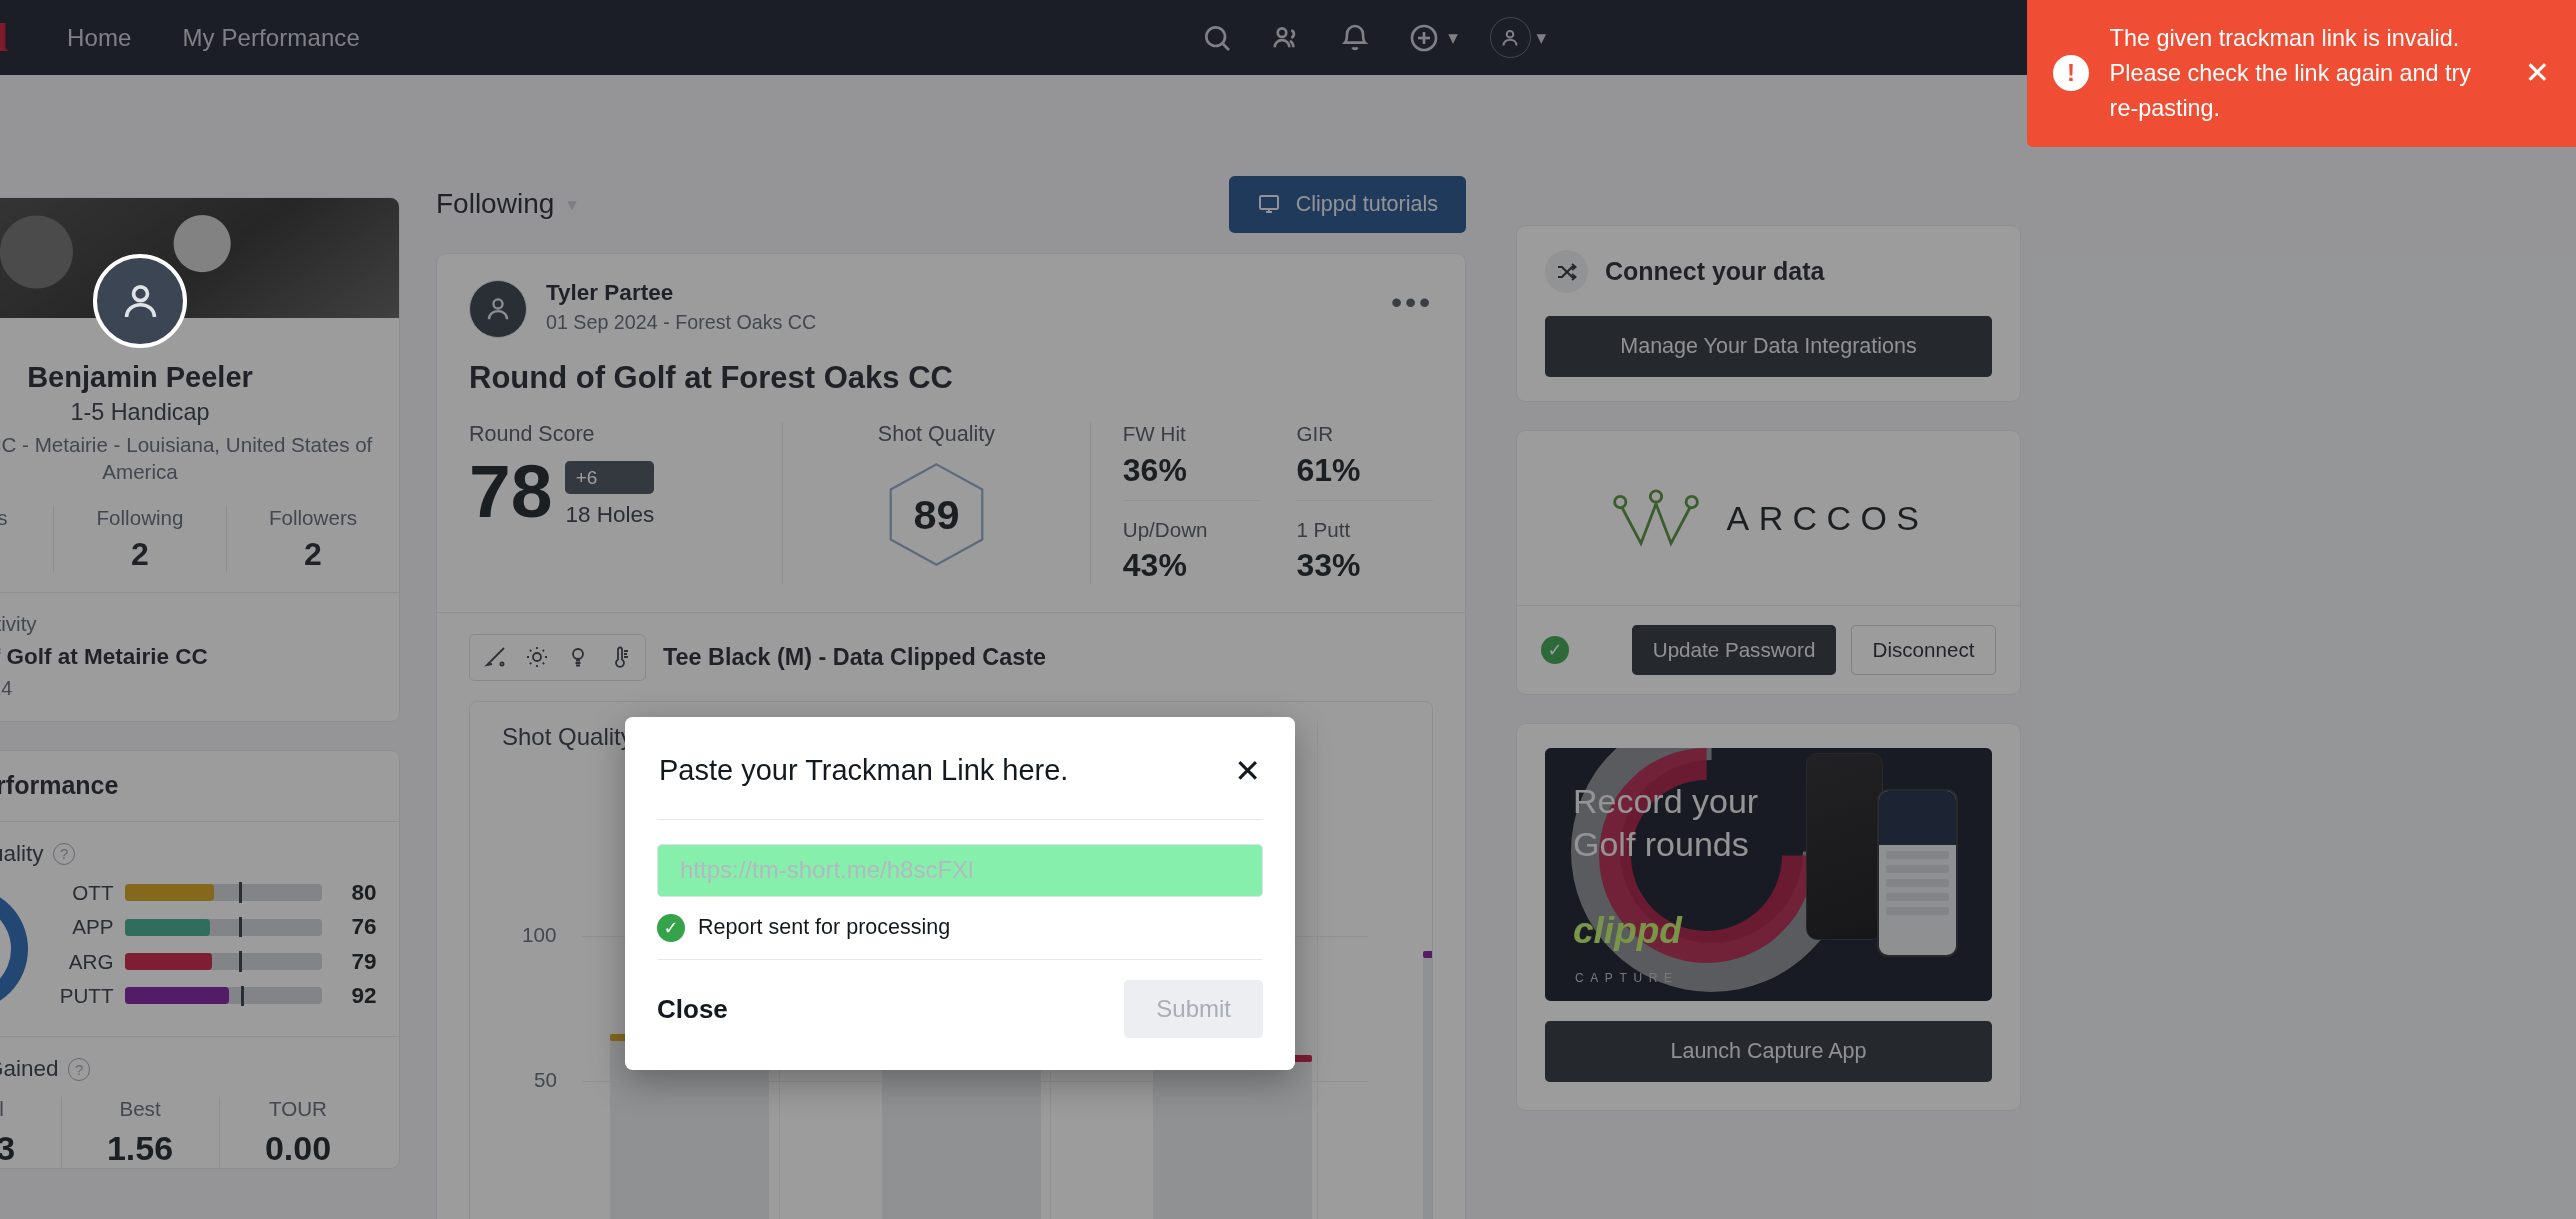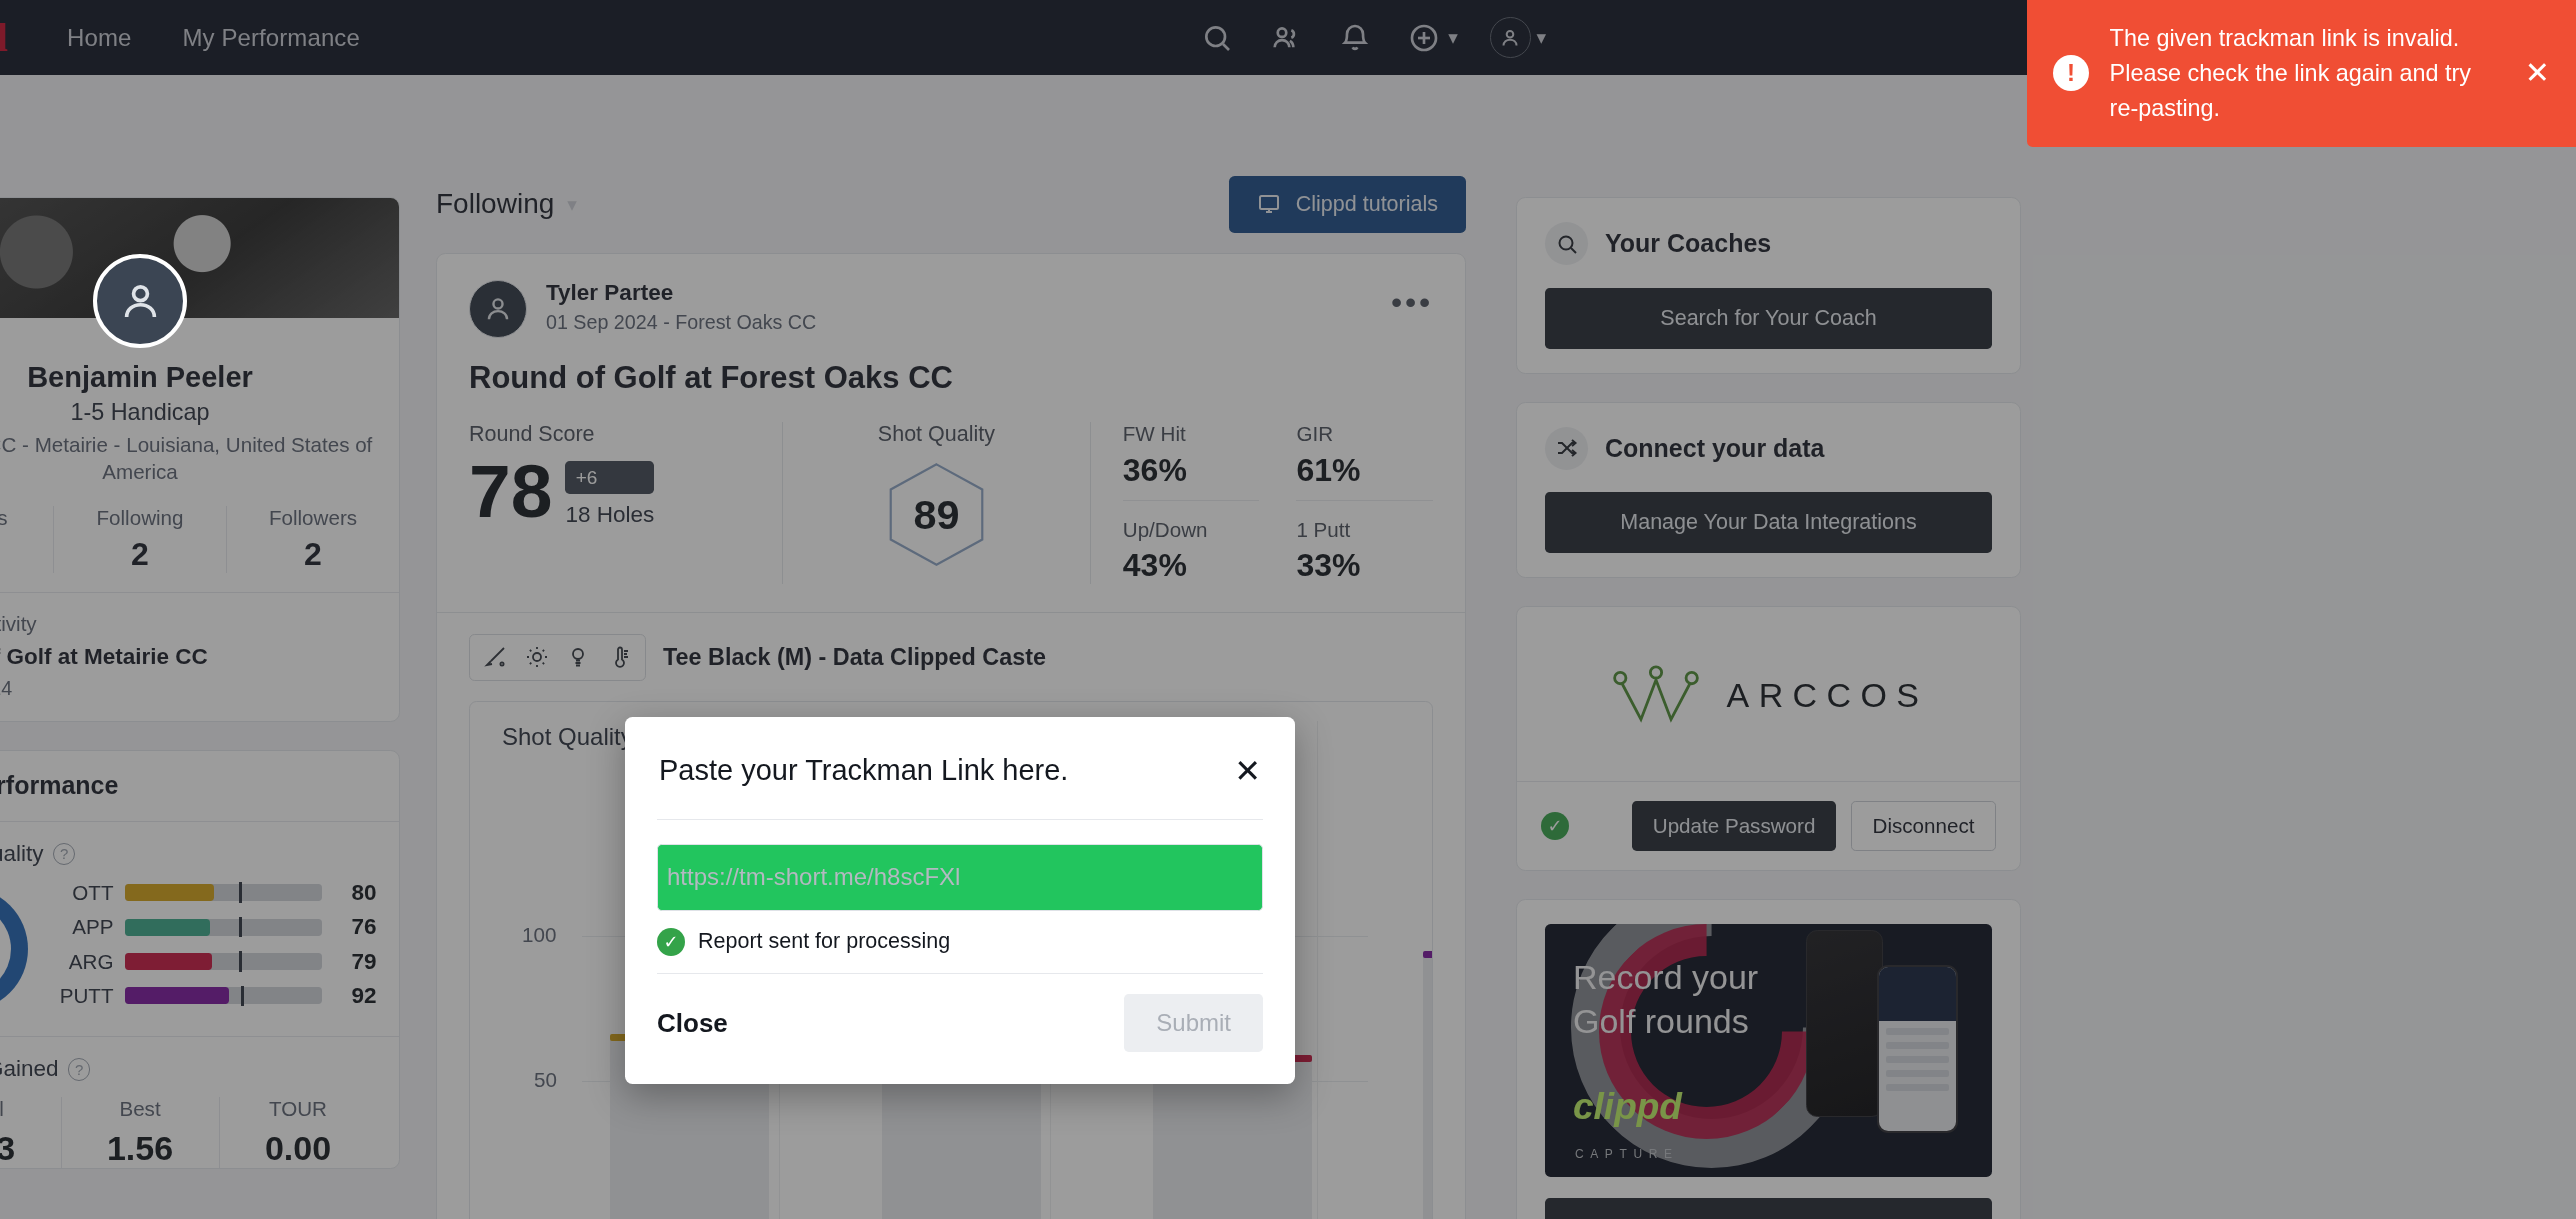--- a/index.html
+++ b/index.html
@@ -222,23 +222,23 @@
     position: absolute; left: 625px; top: 717px; width: 670px;
     background: #fff; border-radius: 7.5px; box-shadow: 0 11.2px 37px rgba(0,0,0,.3);
     padding: 0 0 7.5px;
   }
   .modal-head { display: flex; align-items: center; padding: 37px 34px 0; }
   .modal-title { font-size: 29px; color: #14181f; }
   .modal-x { margin-left: auto; font-size: 32px; color: #14181f; cursor: pointer; line-height: 1; }
   .modal-hr { height: 0.9px; background: #e6e8ec; margin: 32px 32px 0; }
   .modal-body { padding: 24px 32px 0; }
   .modal-input {
-    width: 100%; height: 67px; border: 0.9px solid #dfe2e7; border-radius: 4.7px;
-    font-size: 24px; color: #14181f; padding: 0 9px; font-family: "Liberation Sans", sans-serif;
-    background: #22c55e;
+    width: 100%; height: 53px; border: 0.9px solid #dfe2e7; border-radius: 4.7px;
+    font-size: 24px; color: #14181f; padding: 0 22px; font-family: "Liberation Sans", sans-serif;
+    background: #86efac;
   }
   .modal-input::placeholder { color: #b4b9c1; }
   .modal-status { display: flex; align-items: center; gap: 13px; margin-top: 17px; }
   .modal-status .ok-dot { width: 28px; height: 28px; font-size: 18px; }
   .modal-status-txt { font-size: 21.5px; color: #14181f; }
   .modal-hr2 { height: 0.9px; background: #e6e8ec; margin: 17px 32px 0; }
   .modal-foot { display: flex; align-items: center; padding: 20.6px 32px 24px; }
   .btn-close { font-size: 26px; font-weight: 700; color: #14181f; cursor: pointer; }
   .btn-submit {
     margin-left: auto; background: #eceef1; color: #a9aeb6; font-size: 24px;
@@ -550,32 +550,20 @@
             <div class="captop" style="left:683px; top:353px; width:159px; background:#c7153f;"></div>
 
             <div class="colbar" style="left:953px; top:253px; width:37px; height:290px;"></div>
             <div class="captop" style="left:953px; top:249px; width:37px; background:#7b149e;"></div>
           </div>
         </div>
       </div>
 
       <div class="right-col">
 
-        <div class="card rc">
-          <div class="rc-head">
-            <div class="rc-ico">
-              <svg viewBox="0 0 24 24" fill="none" stroke="currentColor" stroke-width="2">
-                  <circle cx="11" cy="11" r="6.5"></circle>
-                  <line x1="16" y1="16" x2="21" y2="21"></line>
-                </svg>
-            </div>
-            <div class="rc-title">Your Coaches</div>
-          </div>
-          <div class="rc-btn">Search for Your Coach</div>
-        </div>
 
         <div class="card rc" style="margin-top:28px">
           <div class="rc-head">
             <div class="rc-ico">
               <svg viewBox="0 0 24 24" fill="none" stroke="currentColor" stroke-width="2">
                   <path d="M3 7h4l10 10h3"></path>
                   <path d="M3 17h4L17 7h3"></path>
                   <polyline points="17,4 20.5,7 17,10"></polyline>
                   <polyline points="17,14 20.5,17 17,20"></polyline>
                 </svg>

